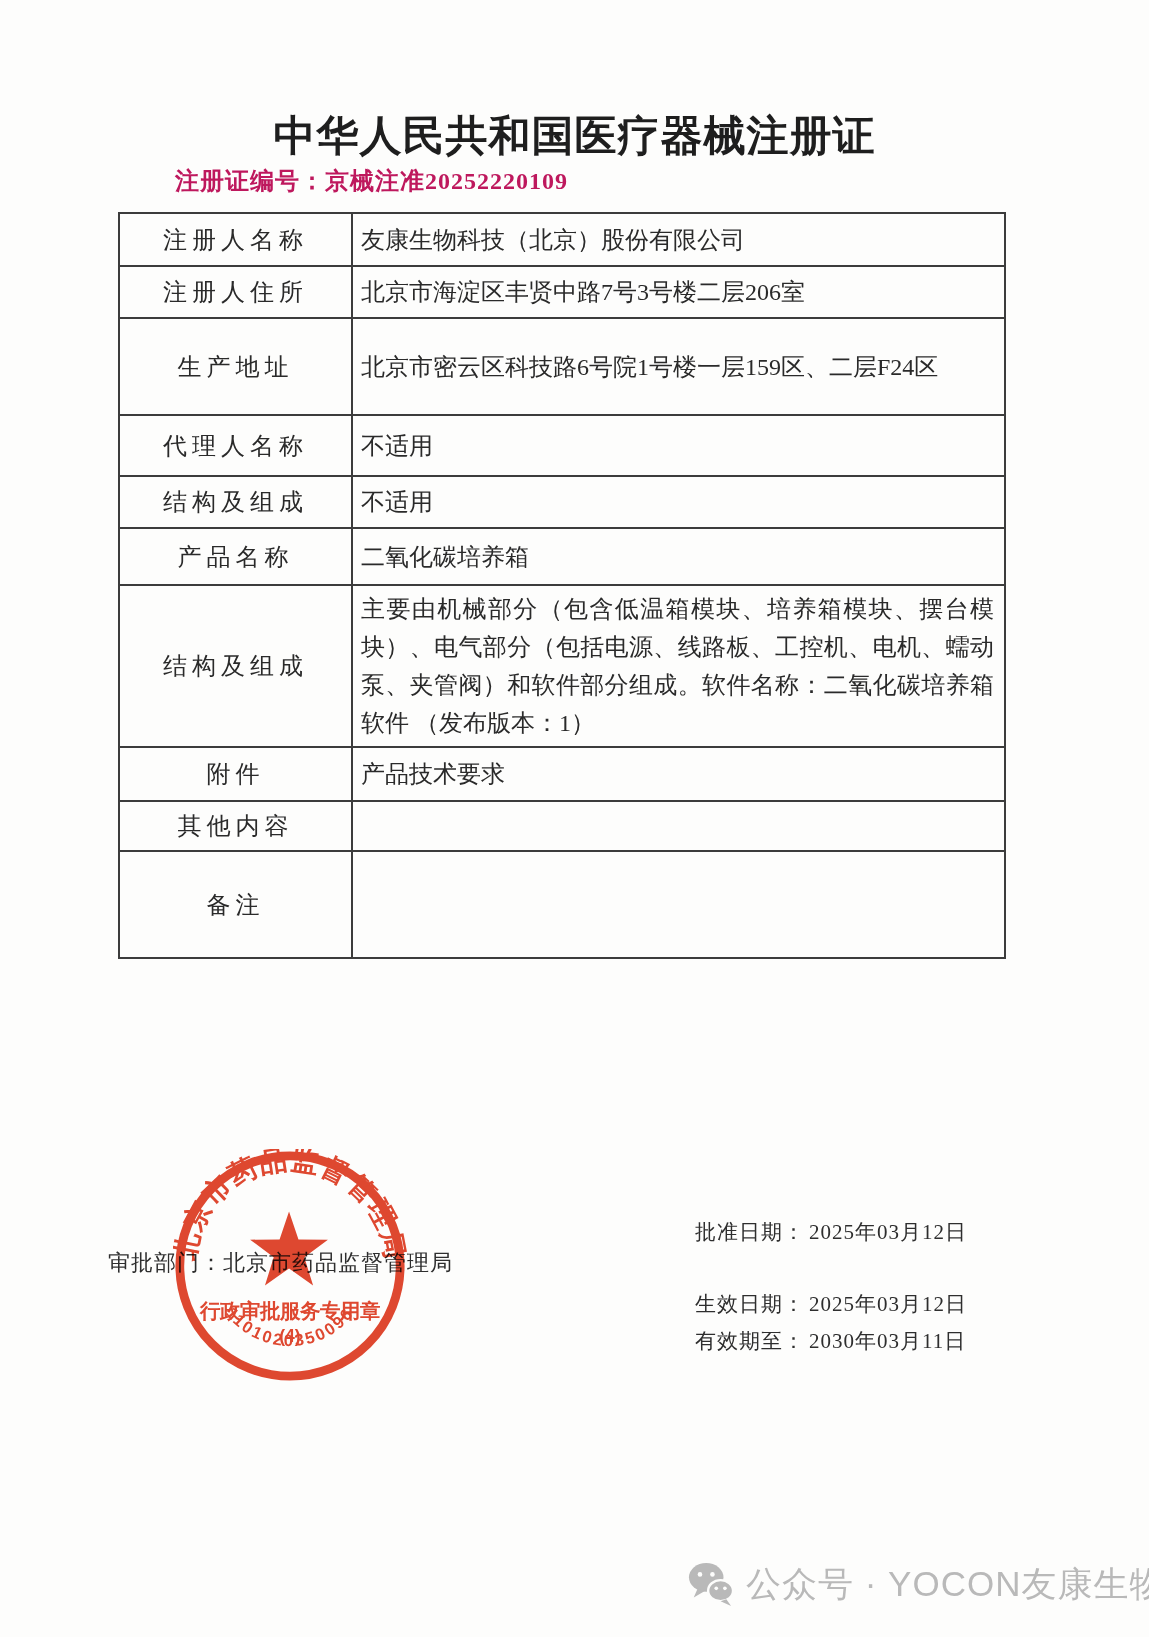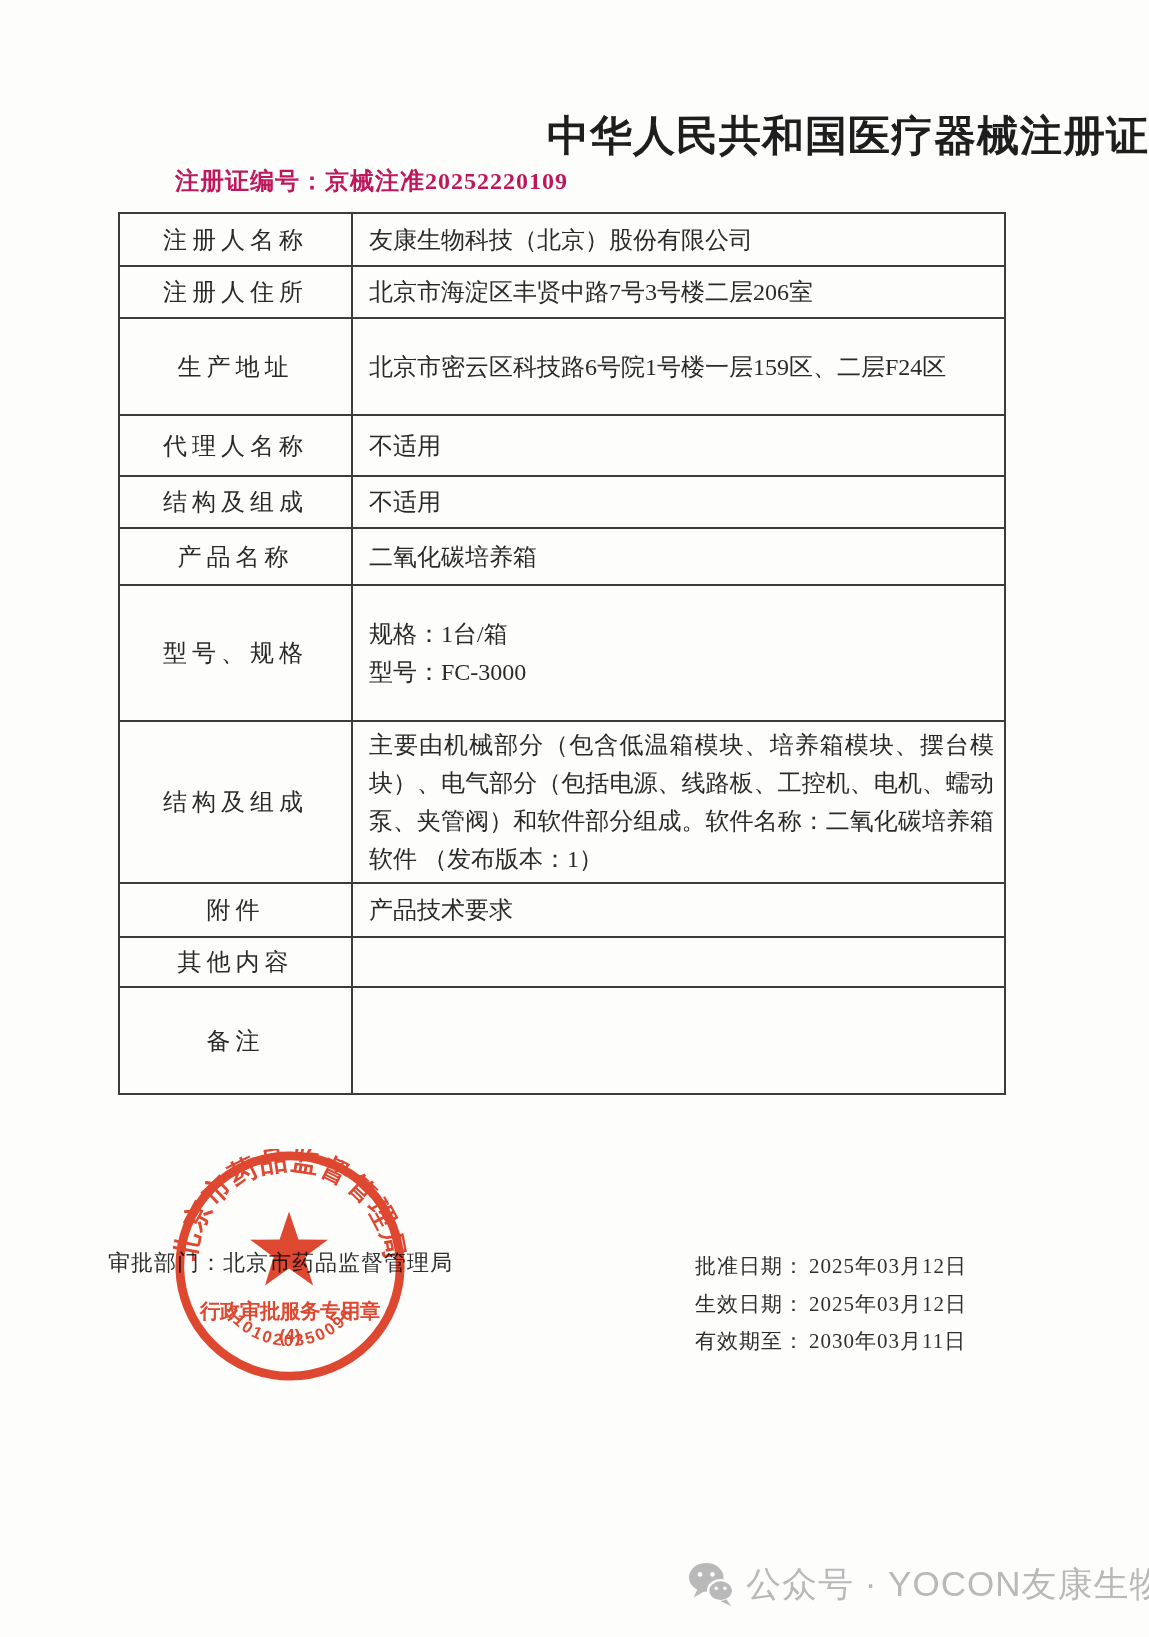--- a/index.html
+++ b/index.html
@@ -3,54 +3,54 @@
 <meta charset="utf-8">
 <style>
   html,body{margin:0;padding:0;}
   body{
     width:1149px;height:1637px;position:relative;overflow:hidden;
     background:#fdfdfc;color:#262626;
     font-family:"Liberation Serif", serif;
   }
   .page-title{
     position:absolute;left:0;top:108px;width:1149px;
-    text-align:right;font-size:42px;font-weight:bold;letter-spacing:1px;
+    text-align:center;font-size:42px;font-weight:bold;letter-spacing:1px;
     color:#1e1e1e;
   }
   .reg-line{
     position:absolute;left:175px;top:165px;
     font-size:24px;letter-spacing:1px;color:#be185d;font-weight:bold;
   }
   table.cert-table{
     position:absolute;left:118px;top:212px;width:888px;
     border-collapse:collapse;table-layout:fixed;
   }
   table.cert-table td{
     border:2px solid #3c3c3c;
     font-size:24px;color:#2a2a2a;
     vertical-align:middle;
   }
   td.lbl{
     width:229px;text-align:center;letter-spacing:5px;font-size:25px;
   }
   td.val{
-    padding:4px 10px 4px 16px;line-height:38px;
+    padding:4px 10px 4px 8px;line-height:38px;
     text-align:justify;white-space:pre-line;
   }
   tr.r1{height:53px}  tr.r2{height:52px}  tr.r3{height:97px}
   tr.r4{height:61px}  tr.r5{height:52px}  tr.r6{height:57px}
   tr.r7{height:136px} tr.r8{height:157px} tr.r9{height:144px}
   tr.r10{height:54px} tr.r11{height:50px} tr.r12{height:107px}
 
   .approval-dept{
     position:absolute;left:108px;top:1248px;
     font-size:22px;letter-spacing:1px;color:#2e2e2e;
   }
   .date-line{position:absolute;left:695px;font-size:21px;letter-spacing:1px;color:#2e2e2e;}
-  .date-1{top:1252px}.date-2{top:1290px}.date-3{top:1327px}
+  .date-1{top:1218px}.date-2{top:1290px}.date-3{top:1327px}
   .date-line .dl{margin-right:4px}
 
   .stamp{
     position:absolute;left:173px;top:1149px;width:234px;height:234px;
     mix-blend-mode:multiply;opacity:.93;
   }
   .stamp text{font-family:"Liberation Sans", sans-serif;font-weight:bold;}
 
   .watermark{
     position:absolute;left:688px;top:1556px;height:56px;
@@ -88,25 +88,20 @@
     <td class="lbl">代理人名称</td>
     <td class="val">不适用</td>
   </tr>
   <tr class="r5">
     <td class="lbl">结构及组成</td>
     <td class="val">不适用</td>
   </tr>
   <tr class="r6">
     <td class="lbl">产品名称</td>
     <td class="val">二氧化碳培养箱</td>
-  </tr>
-  <tr class="r7">
-    <td class="lbl">型号、规格</td>
-    <td class="val">规格：1台/箱
-型号：FC-3000</td>
   </tr>
   <tr class="r8">
     <td class="lbl">结构及组成</td>
     <td class="val">主要由机械部分（包含低温箱模块、培养箱模块、摆台模块）、电气部分（包括电源、线路板、工控机、电机、蠕动泵、夹管阀）和软件部分组成。软件名称：二氧化碳培养箱软件 （发布版本：1）</td>
   </tr>
   <tr class="r10">
     <td class="lbl">附件</td>
     <td class="val">产品技术要求</td>
   </tr>
   <tr class="r11">

